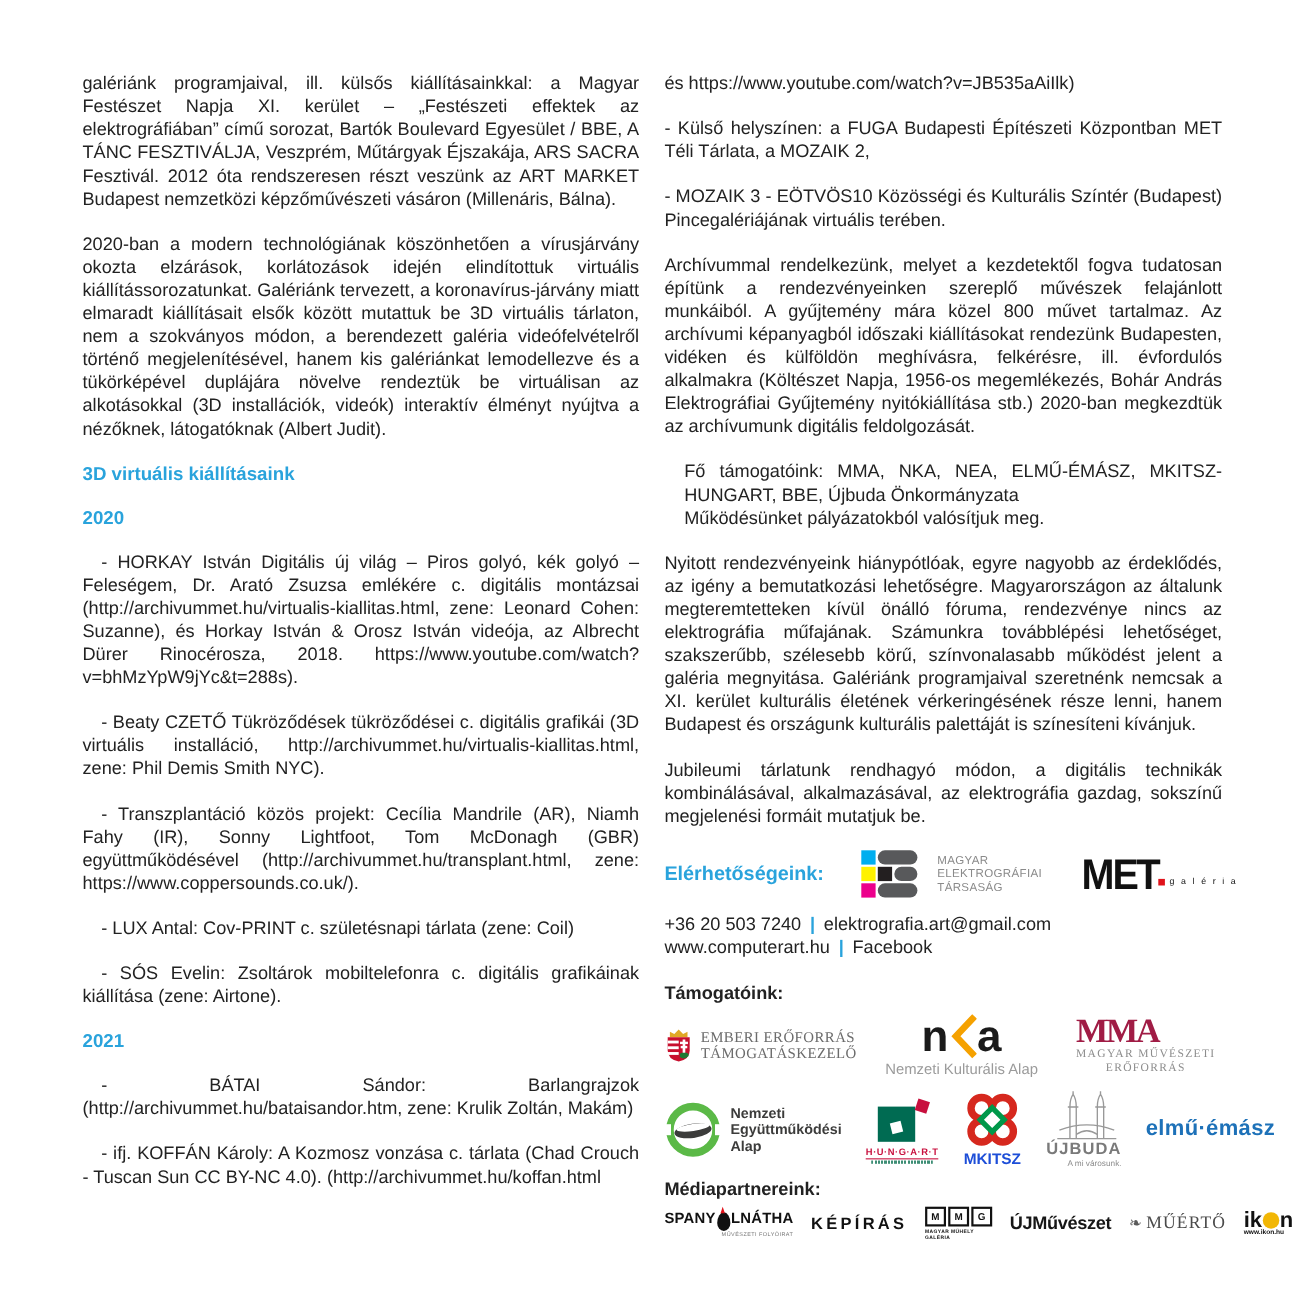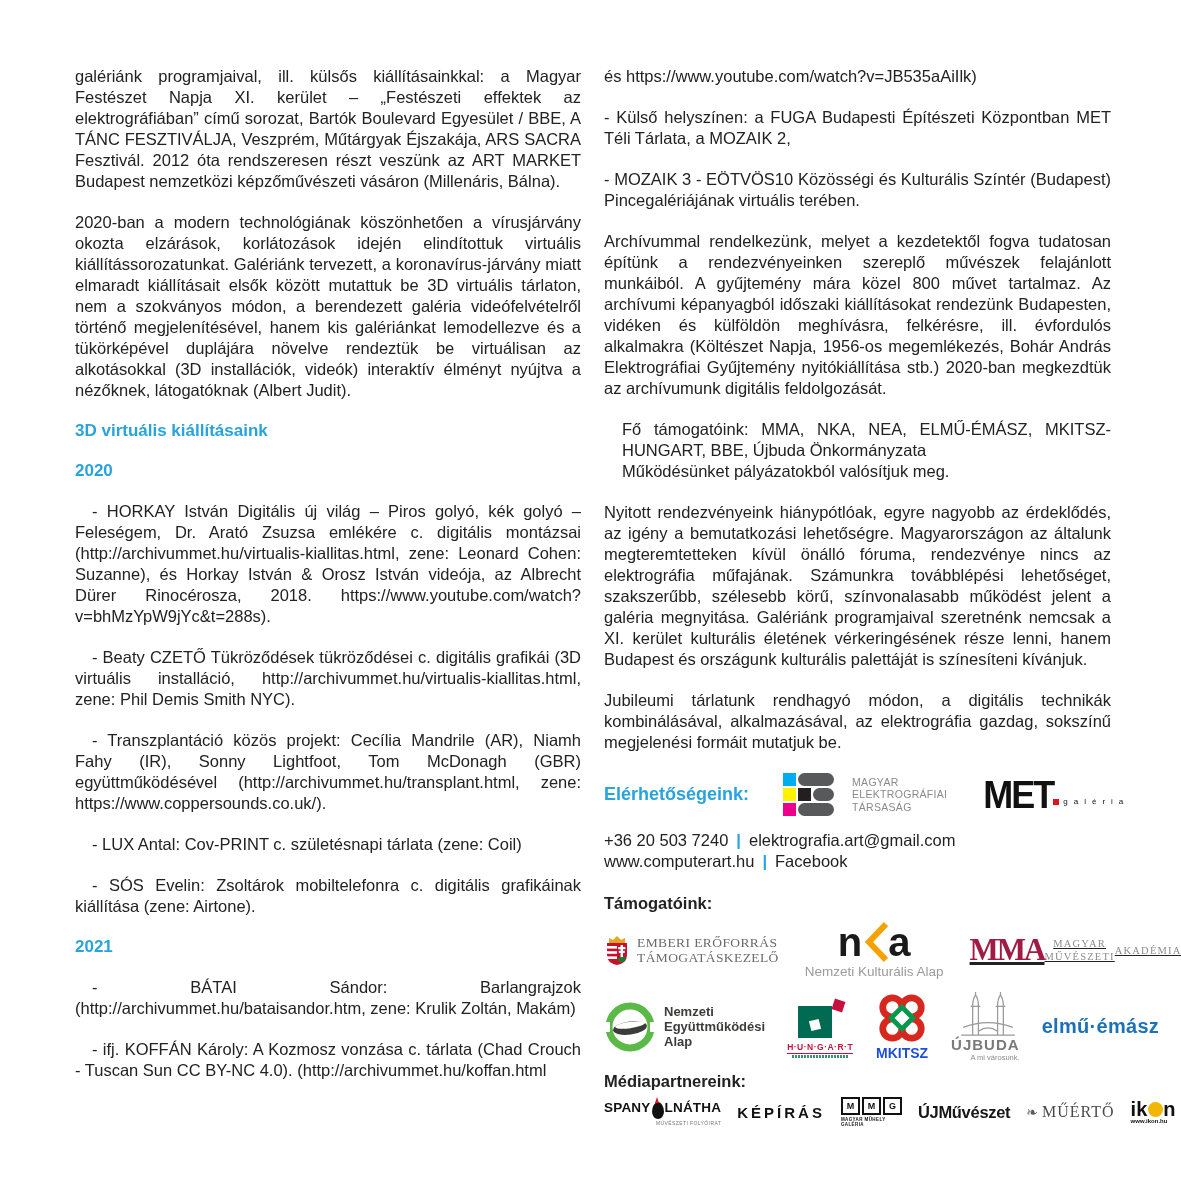--- a/index.html
+++ b/index.html
@@ -40,21 +40,21 @@
   
   .emet{display:flex;align-items:center;gap:7px;}
   .emet-text{font-family:"Liberation Serif","DejaVu Serif",serif;font-size:13.5px;line-height:15.5px;
              color:#6B6B6B;letter-spacing:0.4px;}
   
   .nka{display:flex;flex-direction:column;align-items:center;}
   .nka-main{display:flex;align-items:center;line-height:1;}
   .nka-letter{font-size:40px;font-weight:bold;color:#1A1A1A;line-height:36px;}
   .nka-sub{font-size:13.5px;color:#9B9B9B;margin-top:1px;white-space:nowrap;}
   
-  .mma{display:flex;align-items:center;margin-left:auto;margin-right:6px;text-decoration:underline;}
+  .mma{display:flex;flex-direction:column;margin-left:auto;margin-right:6px;}
   .mma-main{font-family:"Liberation Serif","DejaVu Serif",serif;font-weight:bold;font-size:31px;
             color:#A01C45;letter-spacing:-2px;line-height:30px;}
   .mma-sub{font-family:"Liberation Serif","DejaVu Serif",serif;font-size:10.5px;color:#8D8D8D;
            letter-spacing:1.2px;line-height:13px;text-align:center;}
   
   .nea{display:flex;align-items:center;gap:8px;}
   .nea-text{font-size:13px;font-weight:bold;color:#3C3C3B;line-height:15px;}
   
   .hungart{display:flex;flex-direction:column;align-items:center;position:relative;margin-top:4px;}
   .hg-art{position:relative;width:48px;height:42px;}
@@ -192,21 +192,21 @@
           <svg width="26" height="42" viewBox="0 0 26 42">
             <polyline points="24,3 7,21 24,39" fill="none" stroke="#F5A100" stroke-width="6"></polyline>
           </svg>
           <span class="nka-letter">a</span>
         </div>
         <div class="nka-sub">Nemzeti Kulturális Alap</div>
       </div>
       <div class="mma">
         <div class="mma-main">MMA</div>
         <div class="mma-sub">MAGYAR MŰVÉSZETI</div>
-        <div class="mma-sub">AKADÉMIA</div>
+        <div class="mma-sub">ERŐFORRÁS</div>
       </div>
     </div>
 
     <div class="logo-row row2">
       <div class="nea">
         <svg width="52" height="52" viewBox="0 0 52 52">
           <circle cx="26" cy="26" r="21" fill="none" stroke="#5BB947" stroke-width="7"></circle>
           <rect x="0" y="21" width="6" height="10" fill="#fff"></rect>
           <rect x="46" y="21" width="6" height="10" fill="#fff"></rect>
           <ellipse cx="26" cy="27" rx="17" ry="6.5" fill="#3C3C3B" transform="rotate(-8 26 27)"></ellipse>

